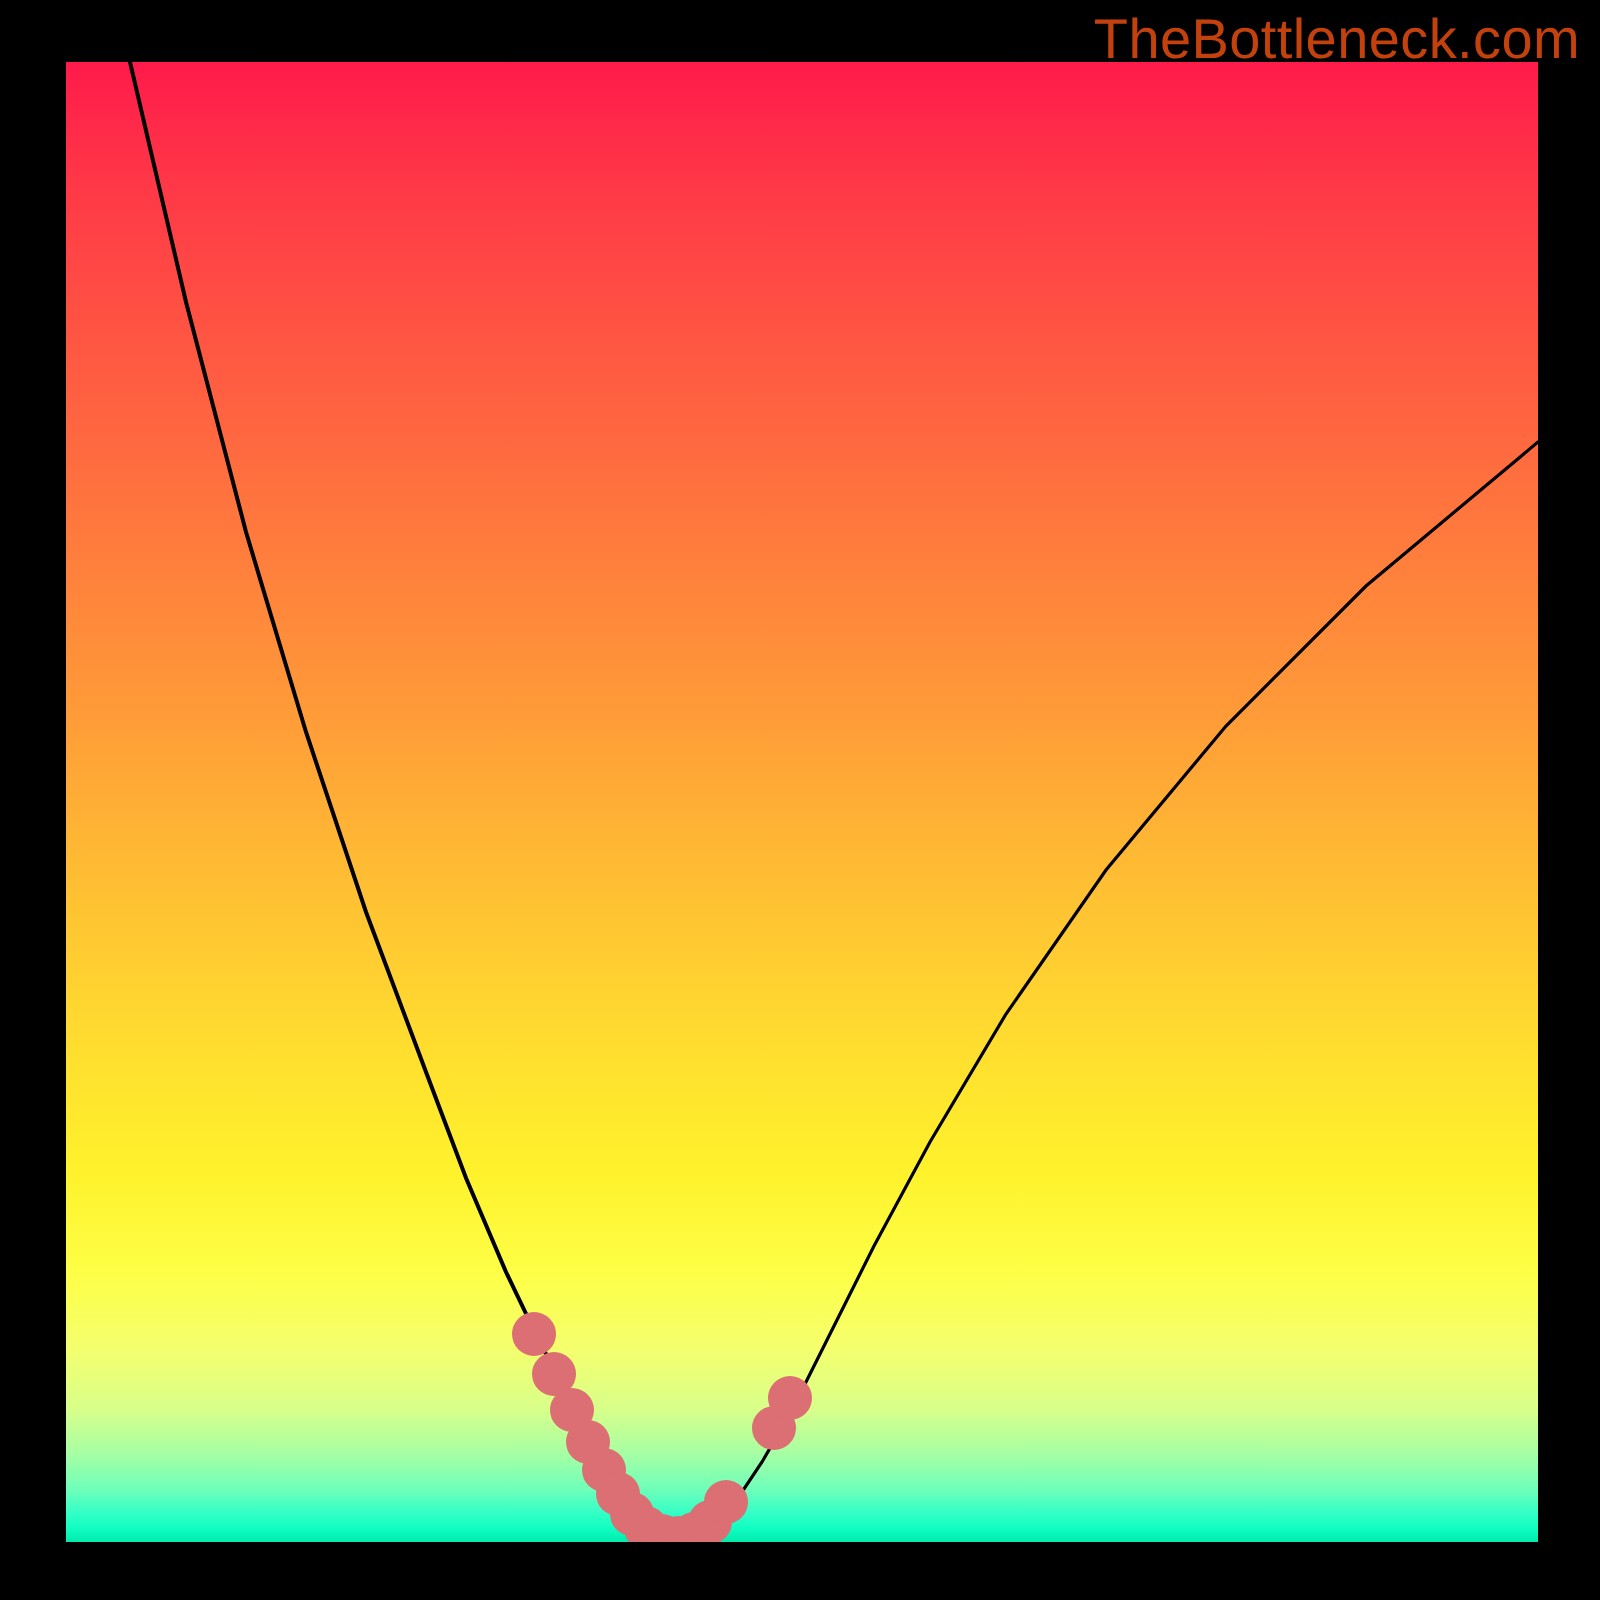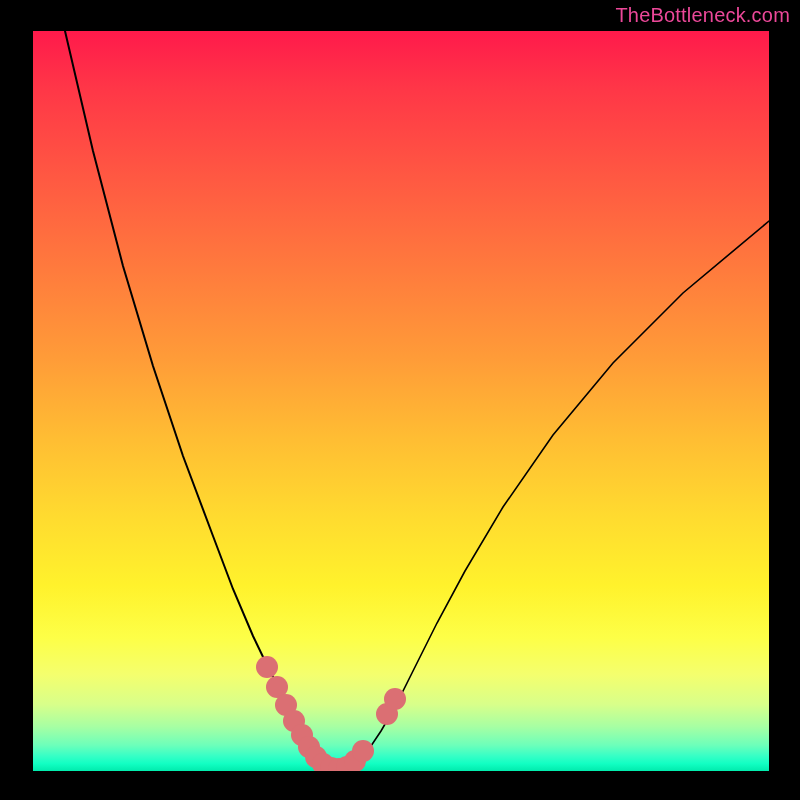--- a/index.html
+++ b/index.html
@@ -14,22 +14,22 @@
   .stage {
     position: relative;
     width: 800px;
     height: 800px;
     background: #000;
   }
   .watermark {
     position: absolute;
     top: 4px;
     right: 10px;
-    color: #ec4899;
-    font-size: 20px;
+    color: #c2410c;
+    font-size: 28px;
     font-weight: 500;
     letter-spacing: 0.2px;
     z-index: 10;
   }
   .plot {
     position: absolute;
     left: 33px;
     top: 31px;
     width: 736px;
     height: 740px;

